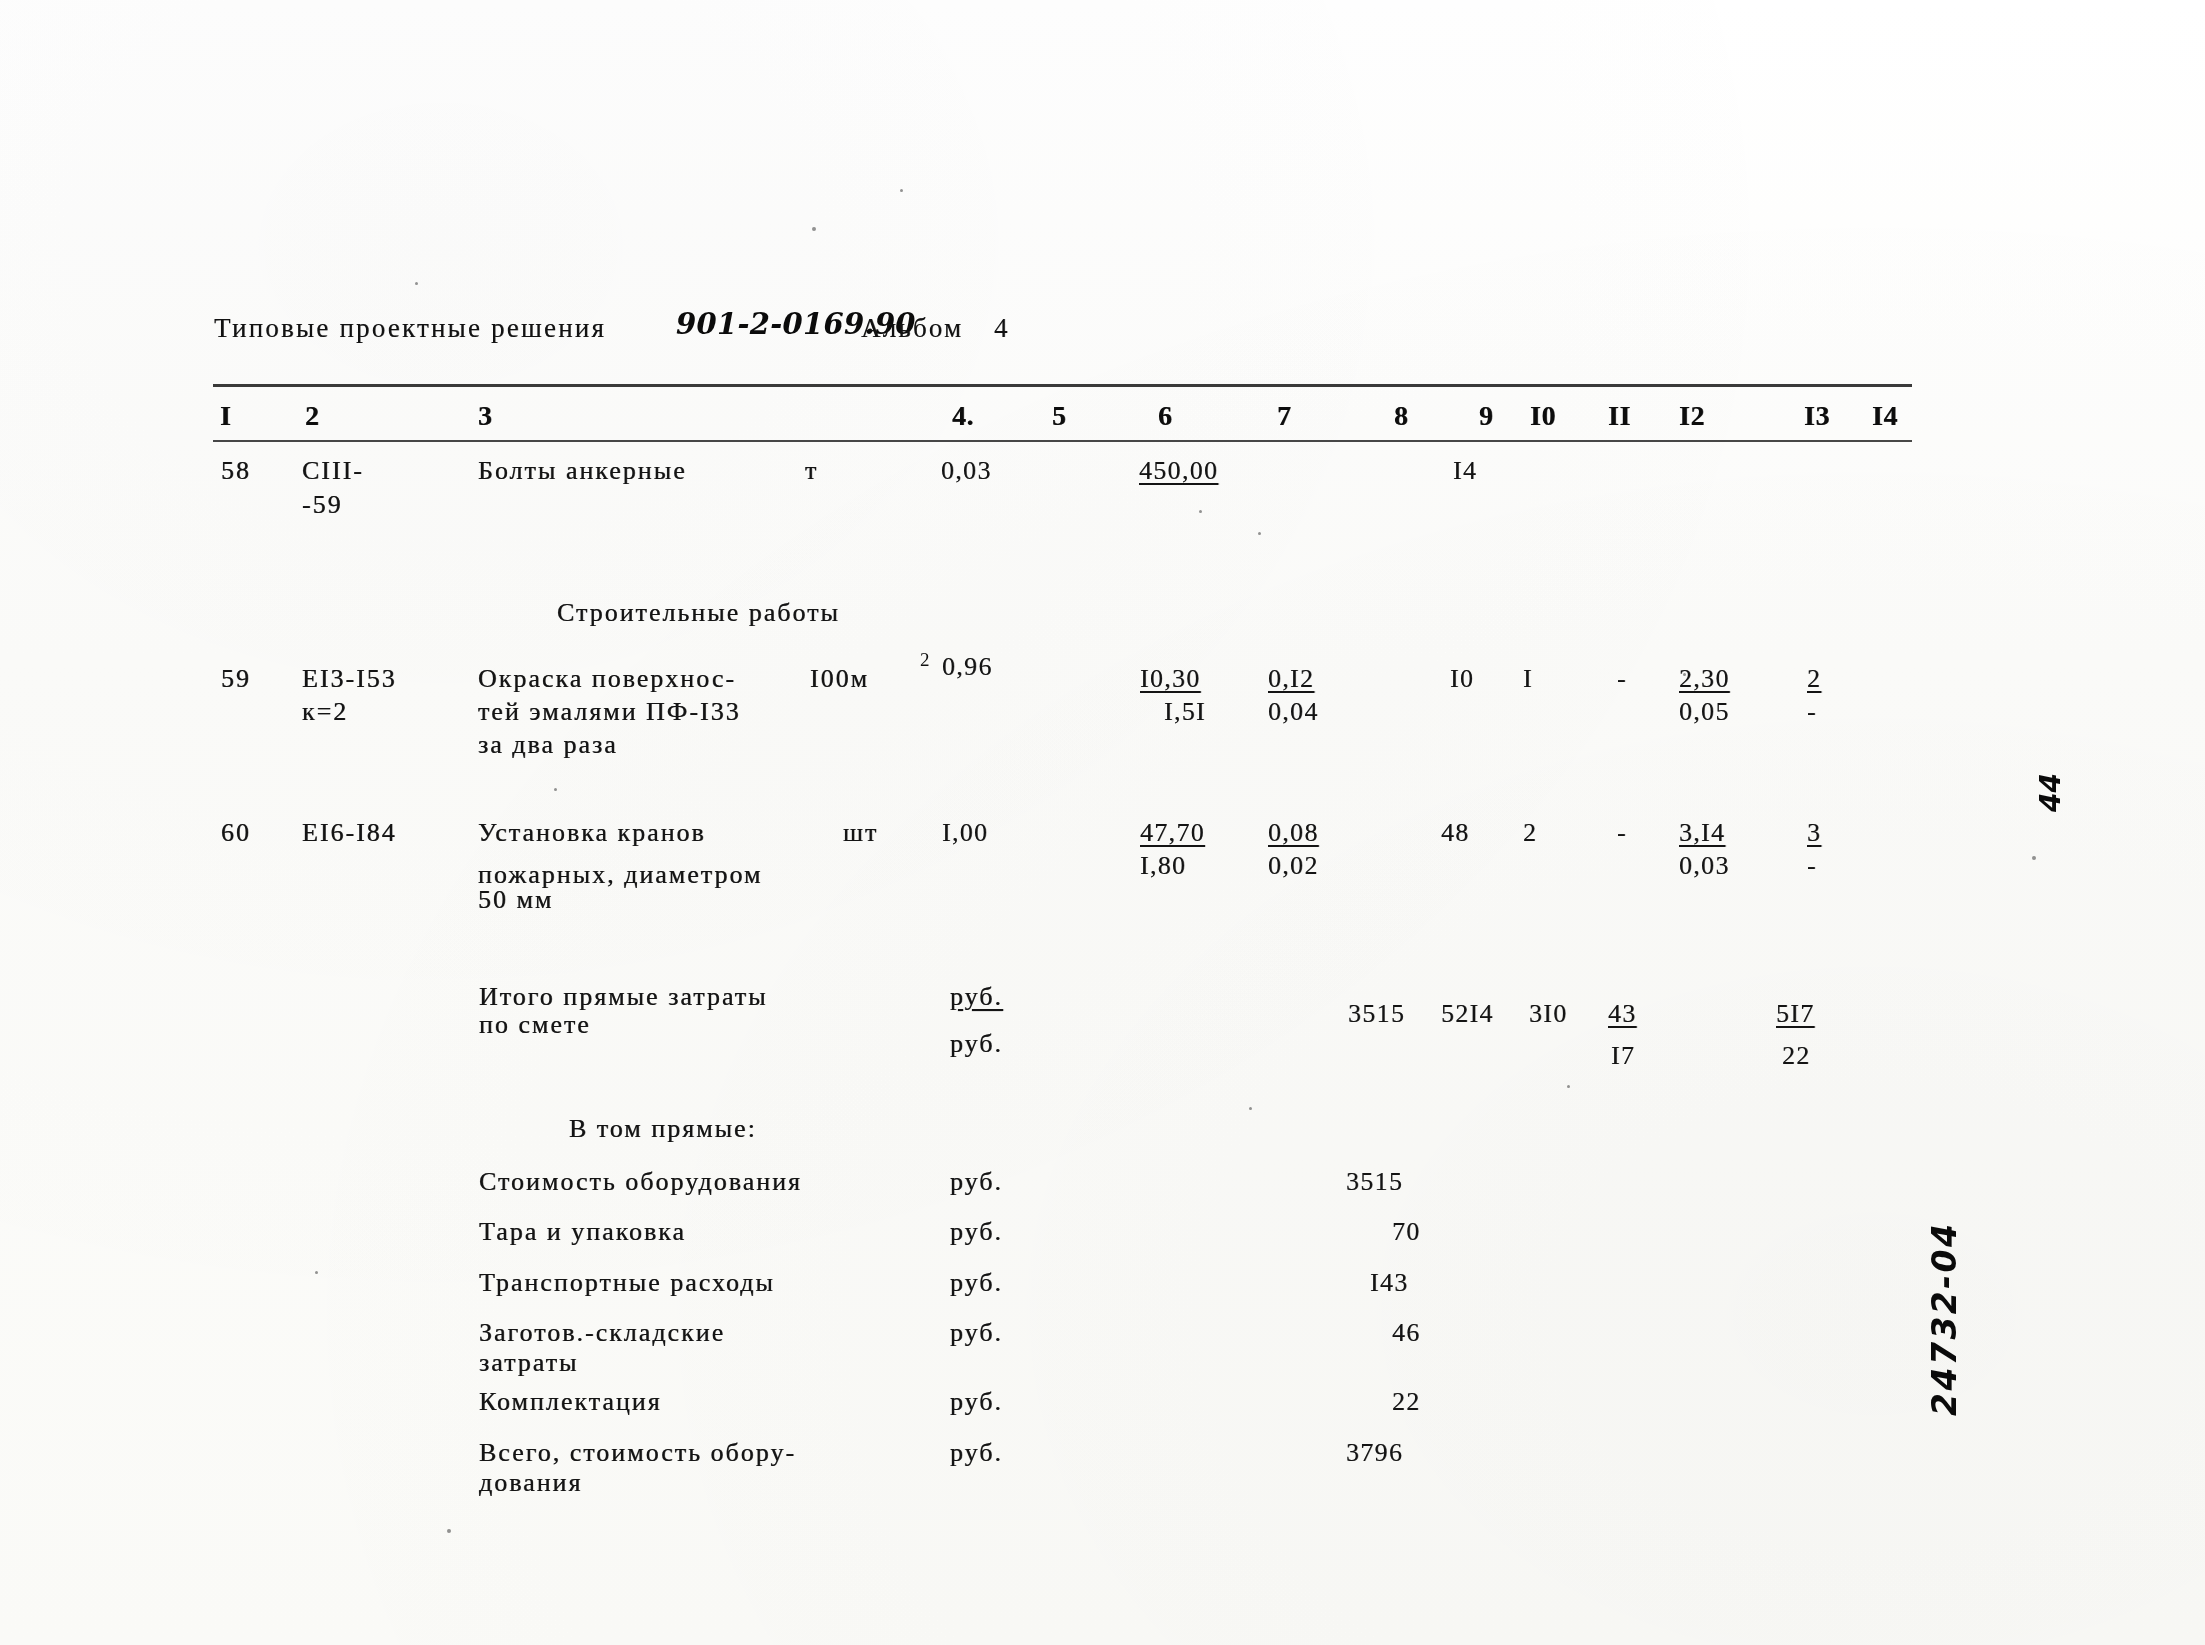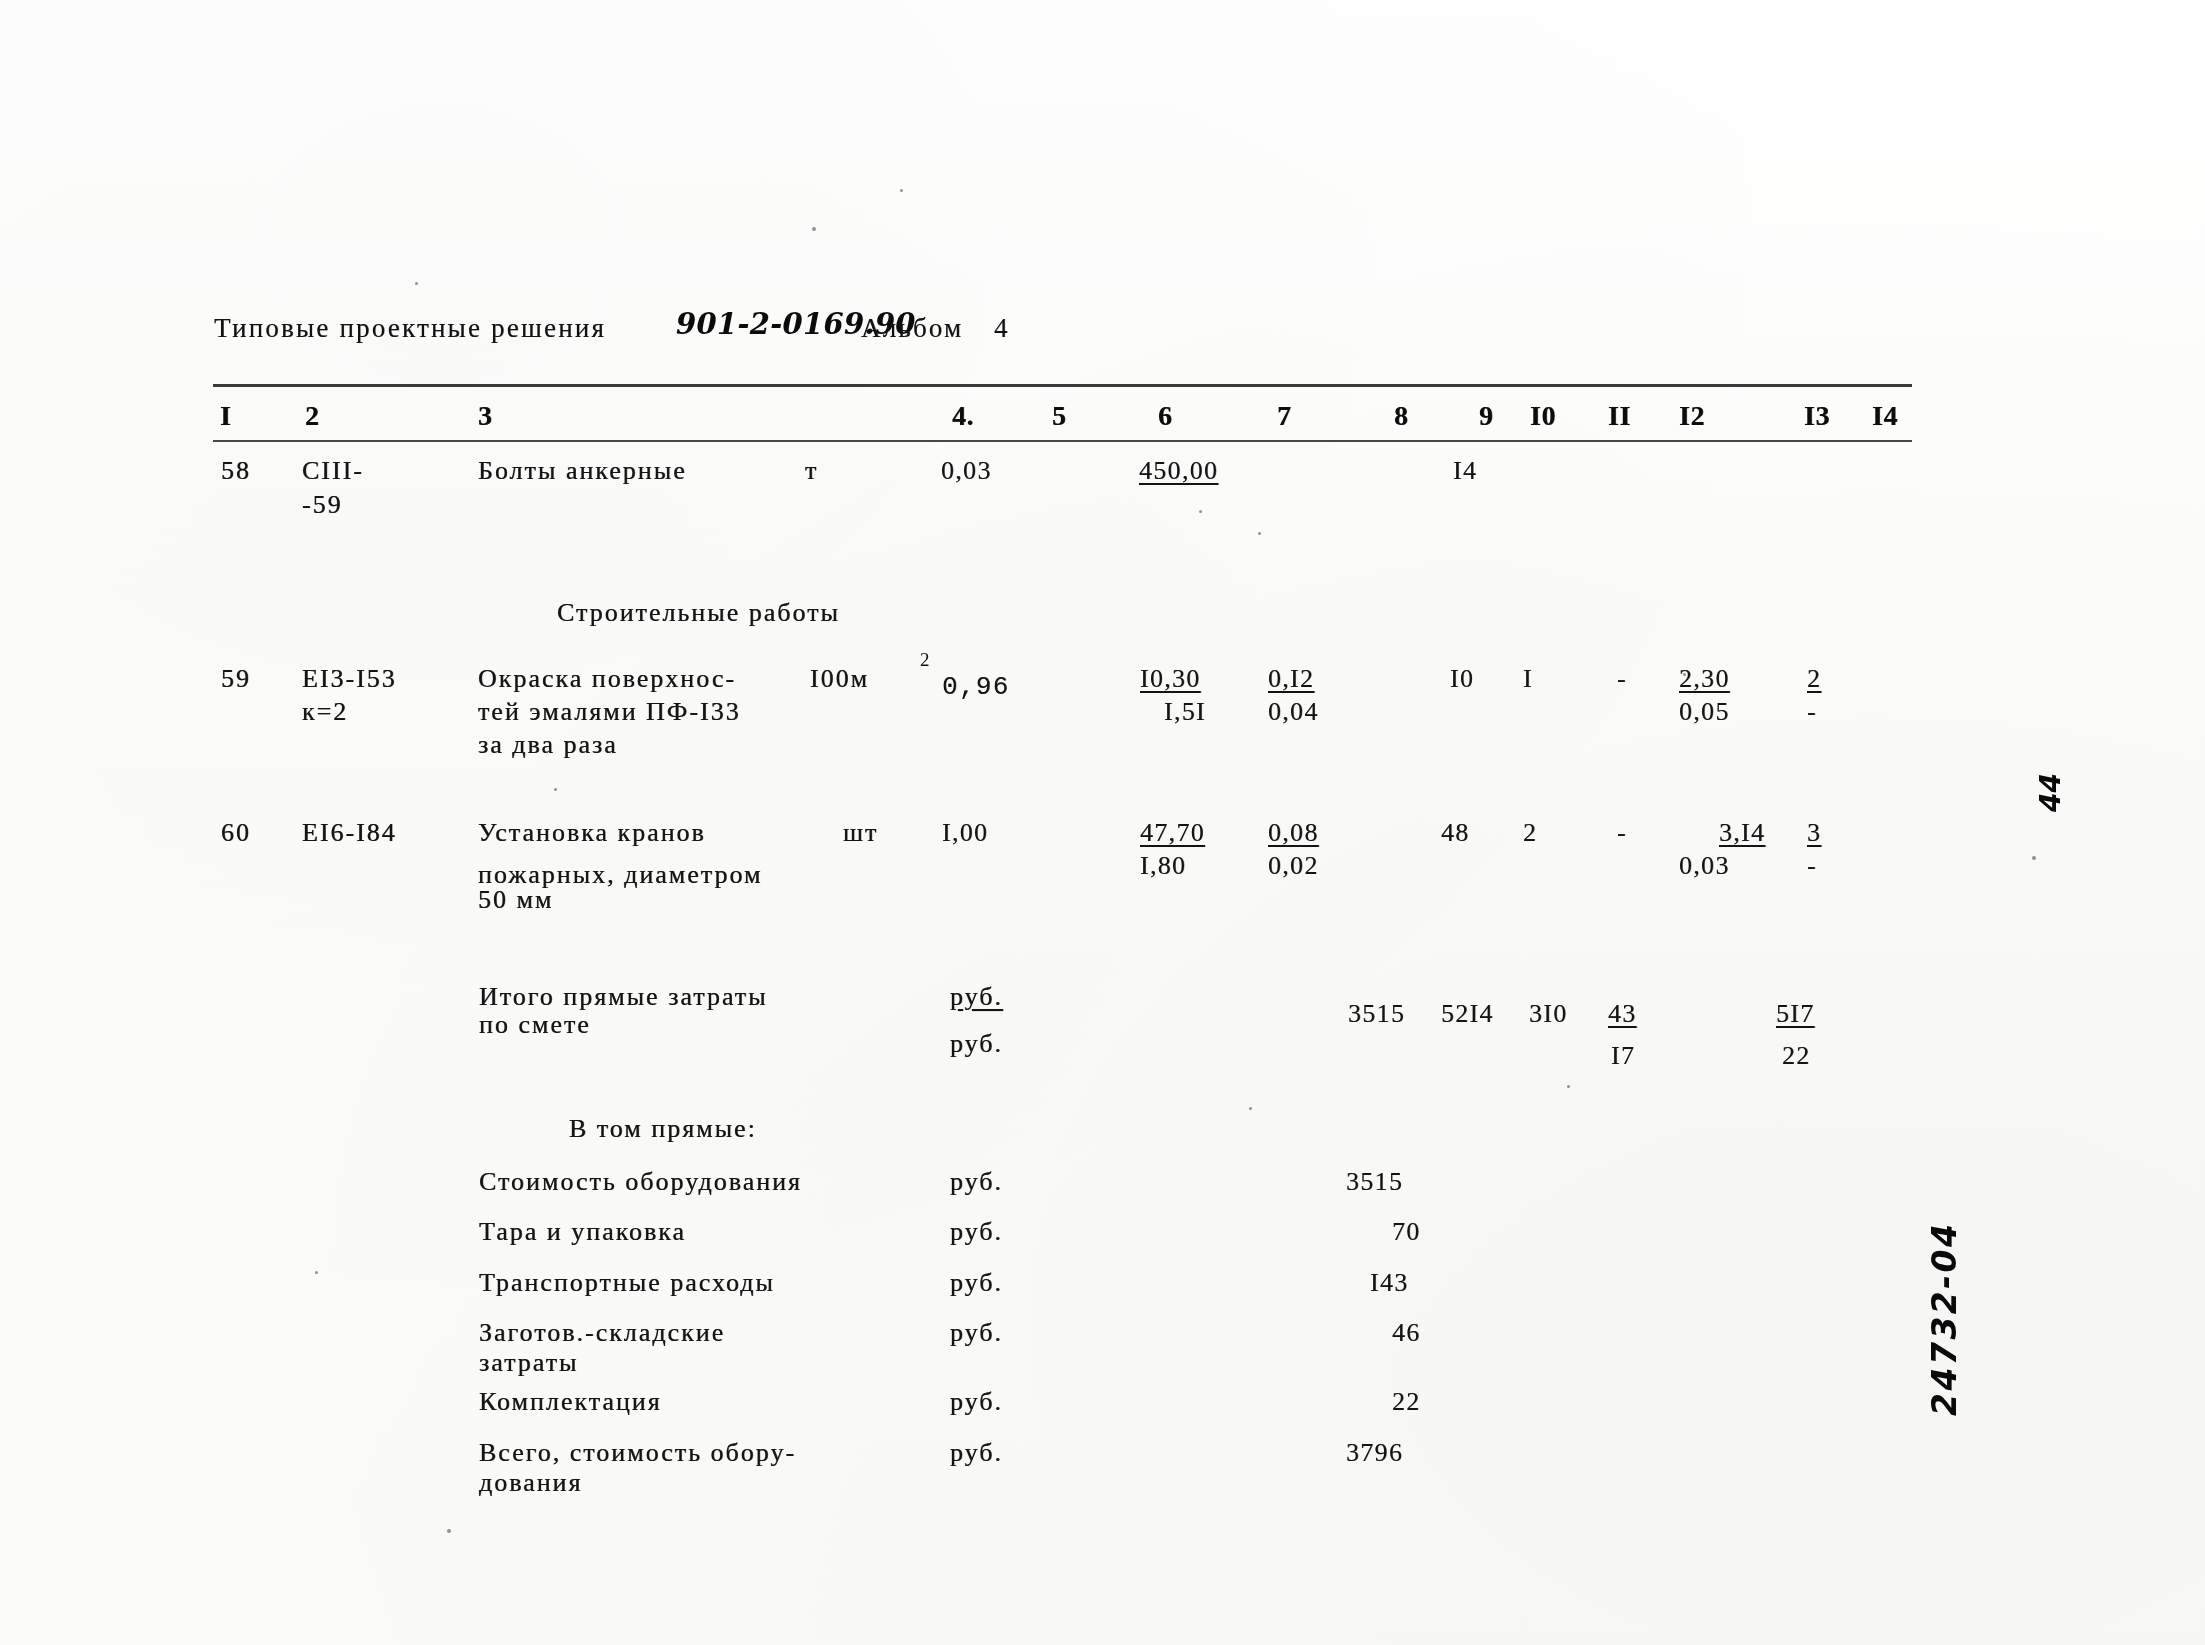--- a/index.html
+++ b/index.html
@@ -164,21 +164,21 @@
     <div class="txt tw" style="left:557px; top:598px;">Строительные работы</div>
 
     <div class="txt tw" style="left:221px; top:664px;">59</div>
     <div class="txt tw" style="left:302px; top:664px;">EI3-I53</div>
     <div class="txt tw" style="left:302px; top:697px;">к=2</div>
     <div class="txt tw" style="left:478px; top:664px;">Окраска поверхнос-</div>
     <div class="txt tw" style="left:478px; top:697px;">тей эмалями ПФ-I33</div>
     <div class="txt tw" style="left:478px; top:730px;">за два раза</div>
     <div class="txt tw" style="left:810px; top:664px;">I00м</div>
     <div class="txt" style="left:920px; top:649px; font-size:19px;">2</div>
-    <div class="txt num" style="left:942px; top:672px;font-family:Liberation Mono, monospace;">0,96</div>
+    <div class="txt num" style="left:942px; top:652px;">0,96</div>
 
     <div class="txt num underl" style="left:1140px; top:664px;">I0,30</div>
     <div class="txt num" style="left:1164px; top:697px;">I,5I</div>
     <div class="txt num underl" style="left:1268px; top:664px;">0,I2</div>
     <div class="txt num" style="left:1268px; top:697px;">0,04</div>
     <div class="txt num" style="left:1450px; top:664px;">I0</div>
     <div class="txt num" style="left:1523px; top:664px;">I</div>
     <div class="txt num" style="left:1617px; top:664px;">-</div>
     <div class="txt num underl" style="left:1679px; top:664px;">2,30</div>
     <div class="txt num" style="left:1679px; top:697px;">0,05</div>
@@ -193,21 +193,21 @@
     <div class="txt tw" style="left:843px; top:818px;">шт</div>
     <div class="txt num" style="left:942px; top:818px;">I,00</div>
 
     <div class="txt num underl" style="left:1140px; top:818px;">47,70</div>
     <div class="txt num" style="left:1140px; top:851px;">I,80</div>
     <div class="txt num underl" style="left:1268px; top:818px;">0,08</div>
     <div class="txt num" style="left:1268px; top:851px;">0,02</div>
     <div class="txt num" style="left:1441px; top:818px;">48</div>
     <div class="txt num" style="left:1523px; top:818px;">2</div>
     <div class="txt num" style="left:1617px; top:818px;">-</div>
-    <div class="txt num underl" style="left:1679px; top:818px;margin-left:40px;">3,I4</div>
+    <div class="txt num underl" style="left:1679px; top:818px;">3,I4</div>
     <div class="txt num" style="left:1679px; top:851px;">0,03</div>
     <div class="txt num underl" style="left:1807px; top:818px;">3</div>
     <div class="txt num" style="left:1807px; top:851px;">-</div>
 
     <div class="txt tw" style="left:479px; top:982px;">Итого прямые затраты</div>
     <div class="txt tw" style="left:479px; top:1010px;">по смете</div>
     <div class="txt tw underl" style="left:950px; top:982px;">руб.</div>
     <div class="txt tw" style="left:950px; top:1029px;">руб.</div>
 
     <div class="txt num" style="left:1348px; top:999px;">3515</div>

